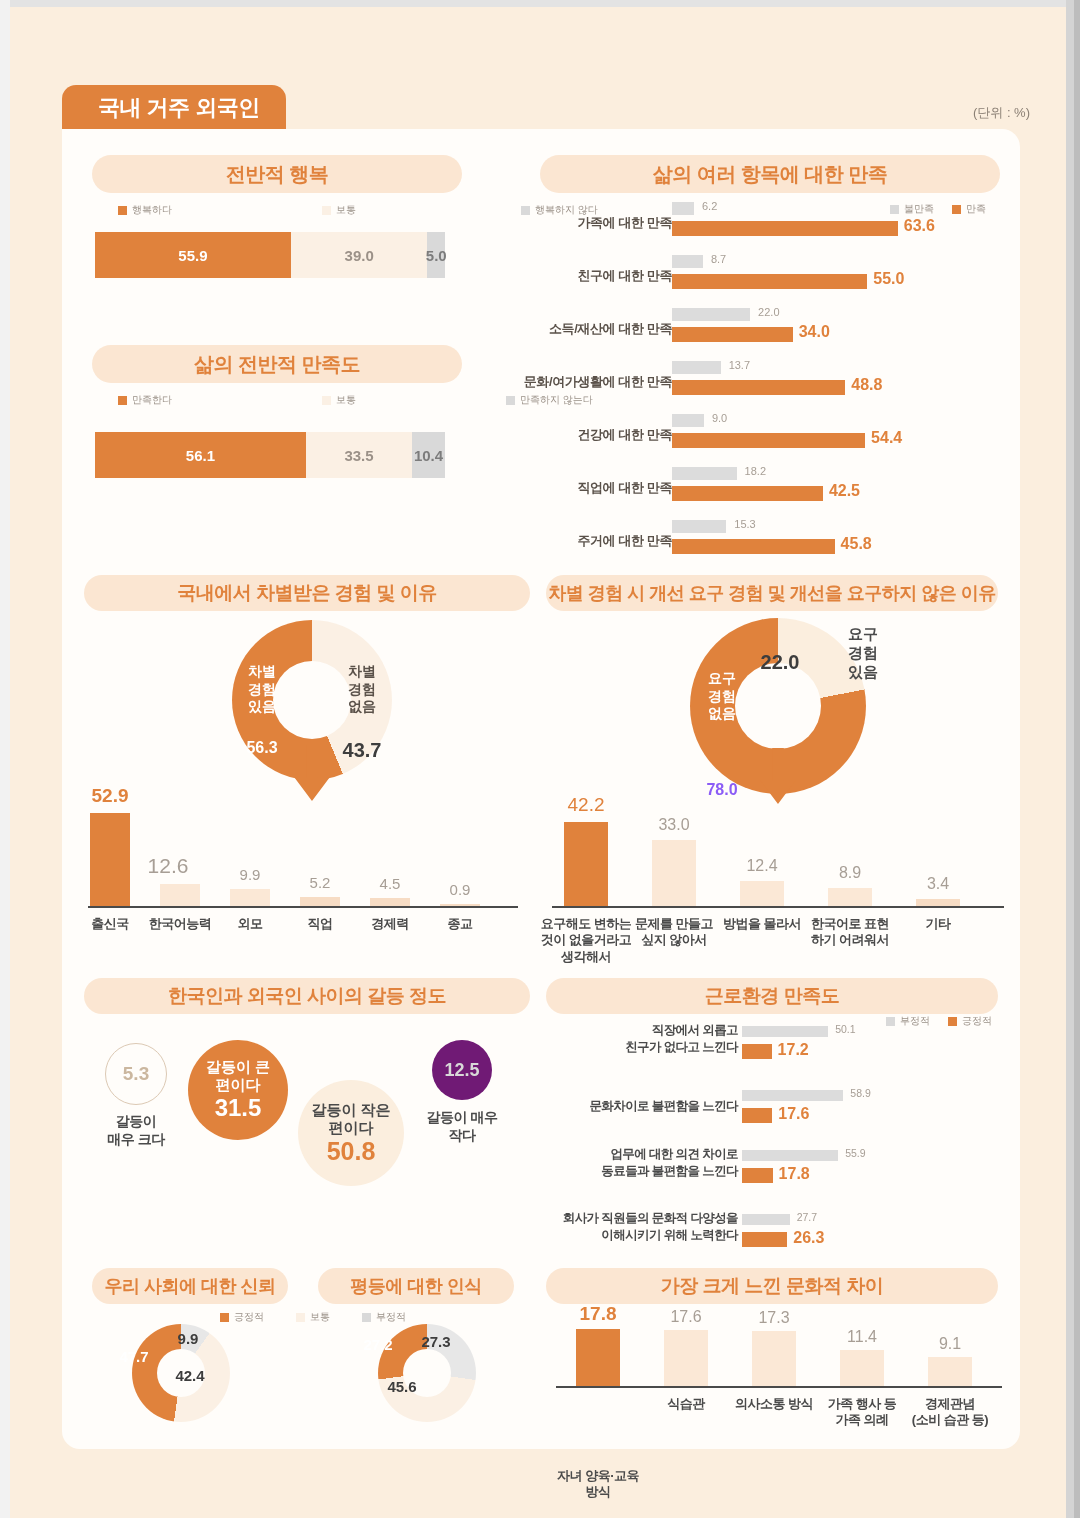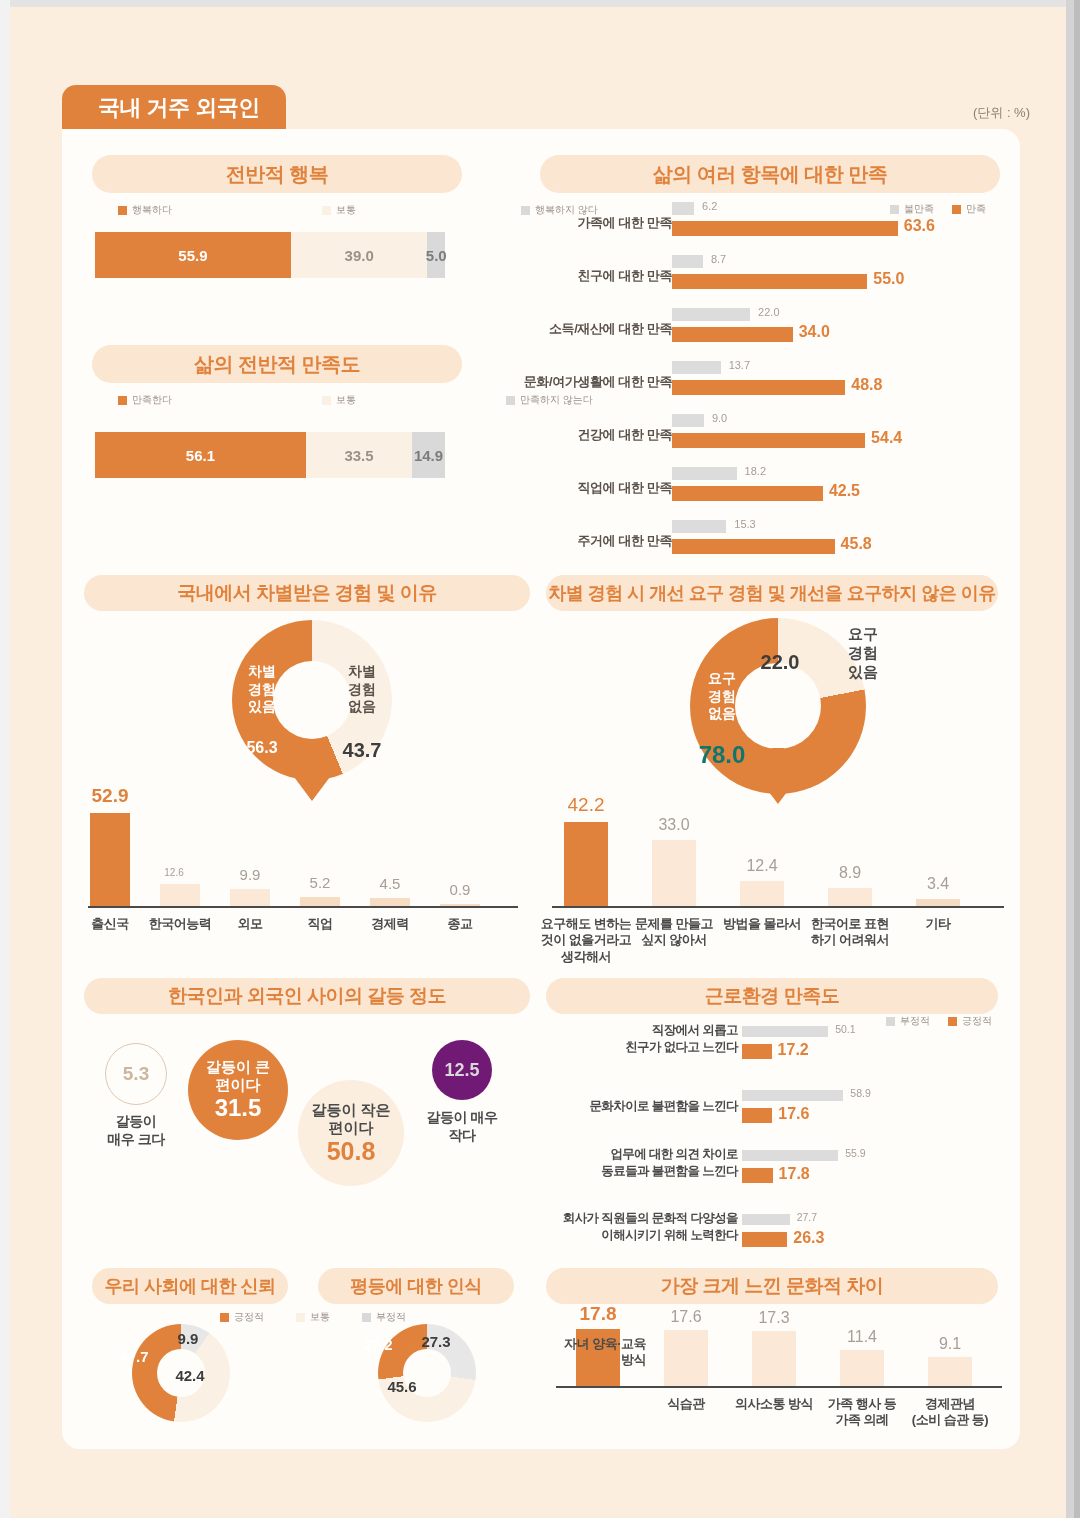--- a/index.html
+++ b/index.html
@@ -147,21 +147,21 @@
           <span class="lb">보통</span>
         </div>
         <div class="li" style="margin-right: 0px;">
           <span class="sw" style="background: rgb(217, 217, 217);"></span>
           <span class="lb">만족하지 않는다</span>
         </div>
       </div>
       <div class="stack" style="left: 95px; top: 432px; width: 350px; height: 46px;">
         <div class="seg seg-a" style="width: 233px; text-align: right;">56.1</div>
         <div class="seg seg-b" style="width: 117.25px;">33.5</div>
-        <div class="seg seg-c" style="width: 36.4px;">14.9</div>
+        <div class="seg seg-c" style="width: 36.4px;">10.4</div>
       </div>
       <div class="pill" style="left: 540px; top: 155px; width: 460px; height: 38px; font-size: 20px;">삶의 여러 항목에 대한 만족</div>
       <div class="legend" style="left: 890px; top: 202px;">
         <div class="li" style="margin-right: 18px;">
           <span class="sw" style="background: rgb(217, 217, 217);"></span>
           <span class="lb">불만족</span>
         </div>
         <div class="li" style="margin-right: 0px;">
           <span class="sw" style="background: rgb(224, 130, 60);"></span>
           <span class="lb">만족</span>
@@ -225,21 +225,21 @@
         </svg></div>
       <div class="dlabel" style="left: 232px; top: 663px; width: 60px; font-size: 14px; color: rgb(255, 255, 255); font-weight: bold;"><span>차별</span><br><span>경험</span><br><span>있음</span></div>
       <div class="dlabel" style="left: 232px; top: 738px; width: 60px; font-size: 16px; color: rgb(255, 255, 255); font-weight: bold;">56.3</div>
       <div class="dlabel" style="left: 332px; top: 663px; width: 60px; font-size: 14px; color: rgb(90, 81, 73); font-weight: bold;"><span>차별</span><br><span>경험</span><br><span>없음</span></div>
       <div class="dlabel" style="left: 332px; top: 738px; width: 60px; font-size: 20px; color: rgb(61, 61, 61); font-weight: bold;">43.7</div>
       <div class="vchart" style="left: 88px; top: 760px; width: 430px; height: 148px;">
         <div class="axis" style="width: 430px;"></div>
         <div class="vbar" style="left: 2px; height: 92.575px; width: 40px; background: rgb(224, 130, 60);"></div>
         <div class="vval" style="left: -8px; width: 60px; bottom: 100.575px; color: rgb(224, 130, 60); font-weight: bold; font-size: 19px;">52.9</div>
         <div class="vbar" style="left: 72px; height: 22.05px; width: 40px; background: rgb(251, 232, 214);"></div>
-        <div class="vval" style="left: 56px; width: 60px; bottom: 30.05px; color: rgb(167, 158, 149); font-weight: normal; font-size: 10px;">12.6</div>
+        <div class="vval" style="left: 50px; width: 60px; bottom: 30.05px; color: rgb(167, 158, 149); font-weight: normal; font-size: 21px;">12.6</div>
         <div class="vbar" style="left: 142px; height: 17.325px; width: 40px; background: rgb(251, 232, 214);"></div>
         <div class="vval" style="left: 132px; width: 60px; bottom: 25.325px; color: rgb(167, 158, 149); font-weight: normal; font-size: 15px;">9.9</div>
         <div class="vbar" style="left: 212px; height: 9.1px; width: 40px; background: rgb(247, 220, 196);"></div>
         <div class="vval" style="left: 202px; width: 60px; bottom: 17.1px; color: rgb(167, 158, 149); font-weight: normal; font-size: 15px;">5.2</div>
         <div class="vbar" style="left: 282px; height: 7.875px; width: 40px; background: rgb(247, 220, 196);"></div>
         <div class="vval" style="left: 272px; width: 60px; bottom: 15.875px; color: rgb(167, 158, 149); font-weight: normal; font-size: 15px;">4.5</div>
         <div class="vbar" style="left: 352px; height: 1.575px; width: 40px; background: rgb(247, 220, 196);"></div>
         <div class="vval" style="left: 342px; width: 60px; bottom: 9.575px; color: rgb(167, 158, 149); font-weight: normal; font-size: 15px;">0.9</div>
       </div>
       <div class="vcat" style="left: 68px; top: 916px; width: 84px;"><span>출신국</span></div>
@@ -251,21 +251,21 @@
       <div class="pill" style="left: 546px; top: 575px; width: 452px; height: 36px; font-size: 18px;">차별 경험 시 개선 요구 경험 및 개선을 요구하지 않은 이유</div>
       <div class="donut" style="left: 690px; top: 618px; width: 176px; height: 176px; background: conic-gradient(rgb(251, 238, 222) 0deg, rgb(251, 238, 222) 79.2deg, rgb(224, 130, 60) 79.2deg, rgb(224, 130, 60) 360deg);">
         <div class="hole" style="left: 45px; top: 45px; width: 86px; height: 86px;"></div>
       </div>
       <div class="arrow" style="left: 756px; top: 748px; width: 44px; height: 58px;"><svg width="44" height="58" viewBox="0 0 40 60">
           <path d="M14 0 H26 V34 H38 L20 58 L2 34 H14 Z" fill="#e0823c"></path>
         </svg></div>
       <div class="dlabel" style="left: 748px; top: 650px; width: 64px; font-size: 20px; color: rgb(61, 61, 61); font-weight: bold;">22.0</div>
       <div class="dlabel" style="left: 848px; top: 625px; width: 70px; font-size: 15px; color: rgb(74, 74, 74); font-weight: bold; text-align: left;"><span>요구</span><br><span>경험</span><br><span>있음</span></div>
       <div class="dlabel" style="left: 692px; top: 670px; width: 60px; font-size: 14px; color: rgb(255, 255, 255); font-weight: bold;"><span>요구</span><br><span>경험</span><br><span>없음</span></div>
-      <div class="dlabel" style="left: 692px; top: 740px; width: 60px; font-size: 24px; color: #0f766e; font-weight: bold;">78.0</div>
+      <div class="dlabel" style="left: 692px; top: 780px; width: 60px; font-size: 16px; color: #8b5cf6; font-weight: bold;">78.0</div>
       <div class="vchart" style="left: 552px; top: 780px; width: 452px; height: 128px;">
         <div class="axis" style="width: 452px;"></div>
         <div class="vbar" style="left: 12px; height: 84.4px; width: 44px; background: rgb(224, 130, 60);"></div>
         <div class="vval" style="left: 2px; width: 64px; bottom: 92.4px; color: rgb(224, 130, 60); font-weight: normal; font-size: 19px;">42.2</div>
         <div class="vbar" style="left: 100px; height: 66px; width: 44px; background: rgb(251, 232, 214);"></div>
         <div class="vval" style="left: 90px; width: 64px; bottom: 74px; color: rgb(167, 158, 149); font-weight: normal; font-size: 16px;">33.0</div>
         <div class="vbar" style="left: 188px; height: 24.8px; width: 44px; background: rgb(251, 232, 214);"></div>
         <div class="vval" style="left: 178px; width: 64px; bottom: 32.8px; color: rgb(167, 158, 149); font-weight: normal; font-size: 16px;">12.4</div>
         <div class="vbar" style="left: 276px; height: 17.8px; width: 44px; background: rgb(251, 232, 214);"></div>
         <div class="vval" style="left: 266px; width: 64px; bottom: 25.8px; color: rgb(167, 158, 149); font-weight: normal; font-size: 16px;">8.9</div>
@@ -375,19 +375,19 @@
         <div class="vval" style="left: 10px; width: 64px; bottom: 62.96px; color: rgb(224, 130, 60); font-weight: bold; font-size: 19px;">17.8</div>
         <div class="vbar" style="left: 108px; height: 56.32px; width: 44px; background: rgb(251, 232, 214);"></div>
         <div class="vval" style="left: 98px; width: 64px; bottom: 62.32px; color: rgb(167, 158, 149); font-weight: normal; font-size: 16px;">17.6</div>
         <div class="vbar" style="left: 196px; height: 55.36px; width: 44px; background: rgb(251, 232, 214);"></div>
         <div class="vval" style="left: 186px; width: 64px; bottom: 61.36px; color: rgb(167, 158, 149); font-weight: normal; font-size: 16px;">17.3</div>
         <div class="vbar" style="left: 284px; height: 36.48px; width: 44px; background: rgb(251, 232, 214);"></div>
         <div class="vval" style="left: 274px; width: 64px; bottom: 42.48px; color: rgb(167, 158, 149); font-weight: normal; font-size: 16px;">11.4</div>
         <div class="vbar" style="left: 372px; height: 29.12px; width: 44px; background: rgb(251, 232, 214);"></div>
         <div class="vval" style="left: 362px; width: 64px; bottom: 35.12px; color: rgb(167, 158, 149); font-weight: normal; font-size: 16px;">9.1</div>
       </div>
-      <div class="vcat" style="left: 550px; top: 1336px; width: 96px; text-align: right;"><span>자녀 양육·교육</span><br><span>방식</span></div>
+      <div class="vcat" style="left: 550px; top: 1468px; width: 96px;"><span>자녀 양육·교육</span><br><span>방식</span></div>
       <div class="vcat" style="left: 638px; top: 1396px; width: 96px;"><span>식습관</span></div>
       <div class="vcat" style="left: 726px; top: 1396px; width: 96px;"><span>의사소통 방식</span></div>
       <div class="vcat" style="left: 814px; top: 1396px; width: 96px;"><span>가족 행사 등</span><br><span>가족 의례</span></div>
       <div class="vcat" style="left: 902px; top: 1396px; width: 96px;"><span>경제관념</span><br><span>(소비 습관 등)</span></div>
     </div>
 </div>
 
 </body></html>

